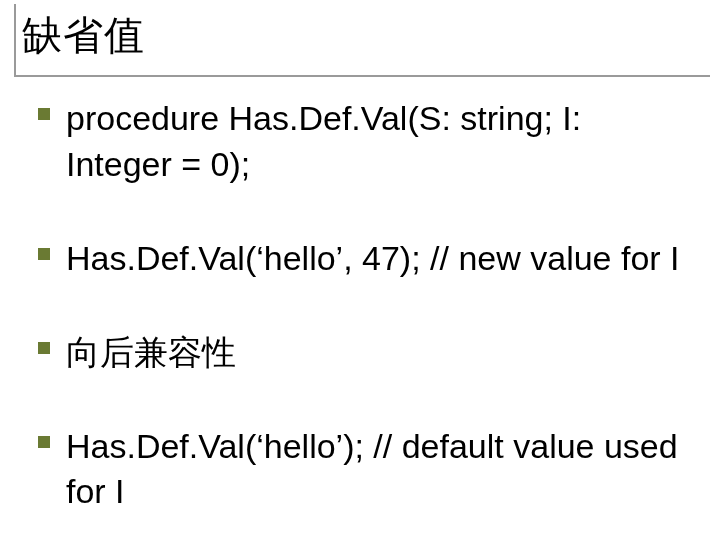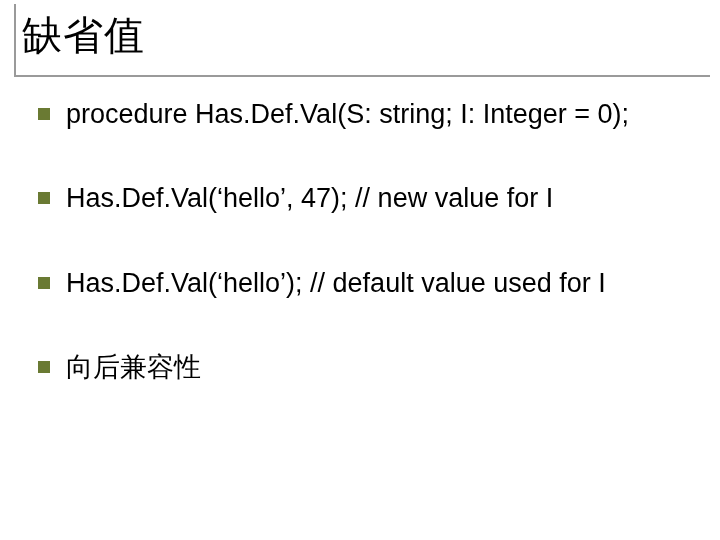--- a/index.html
+++ b/index.html
@@ -46,21 +46,21 @@
   }
   .bullet {
     width: 12px;
     height: 12px;
     background: #6a7a33;
     flex: 0 0 12px;
     margin-top: 12px;
     margin-right: 16px;
   }
   .text {
-    font-size: 27px;
+    font-size: 34px;
     line-height: 1.35;
     color: #000;
   }
   .cjk {
     font-family: "SimSun", "Songti SC", serif;
   }
 </style>
 </head>
 <body>
 
@@ -77,23 +77,23 @@
       <div class="text">procedure Has.Def.Val(S: string; I: Integer = 0);</div>
     </div>
 
     <div class="item">
       <div class="bullet"></div>
       <div class="text">Has.Def.Val(‘hello’, 47); // new value for I</div>
     </div>
 
     <div class="item">
       <div class="bullet"></div>
-      <div class="text">Has.Def.Val(‘hello’); // default value used for I</div>
+      <div class="text cjk">向后兼容性</div>
     </div>
 
     <div class="item">
       <div class="bullet"></div>
-      <div class="text cjk">向后兼容性</div>
+      <div class="text">Has.Def.Val(‘hello’); // default value used for I</div>
     </div>
 
   </div>
 
 </div>
 
 </body></html>

